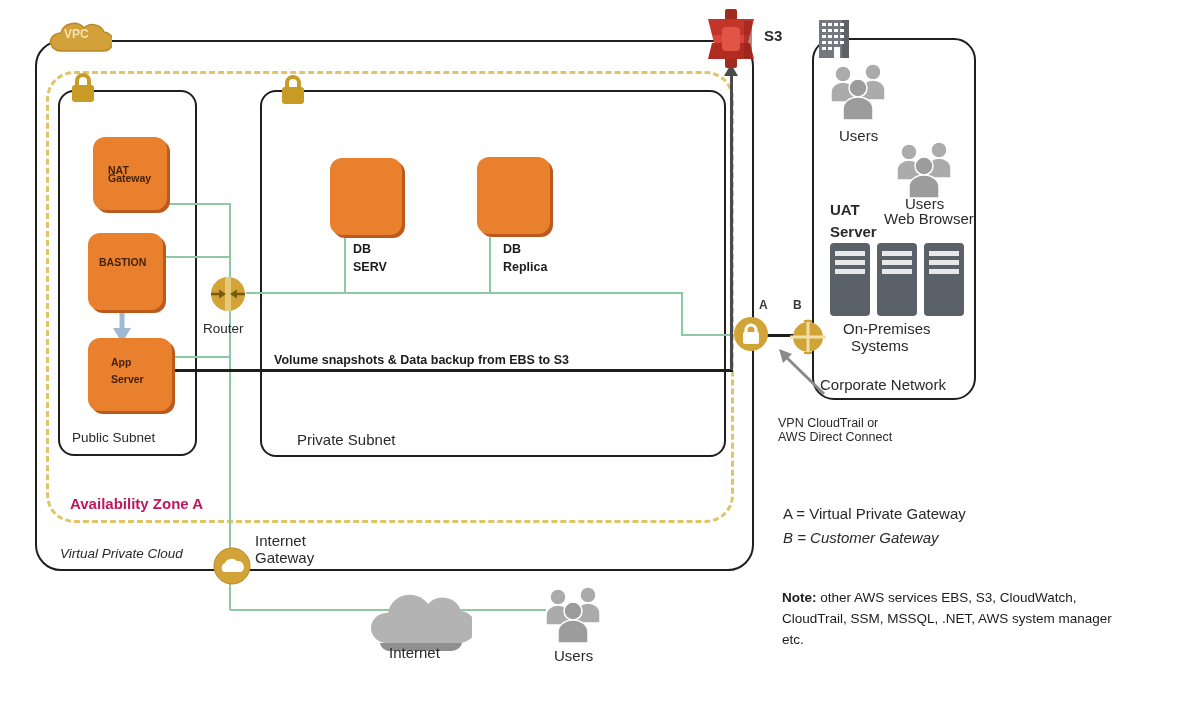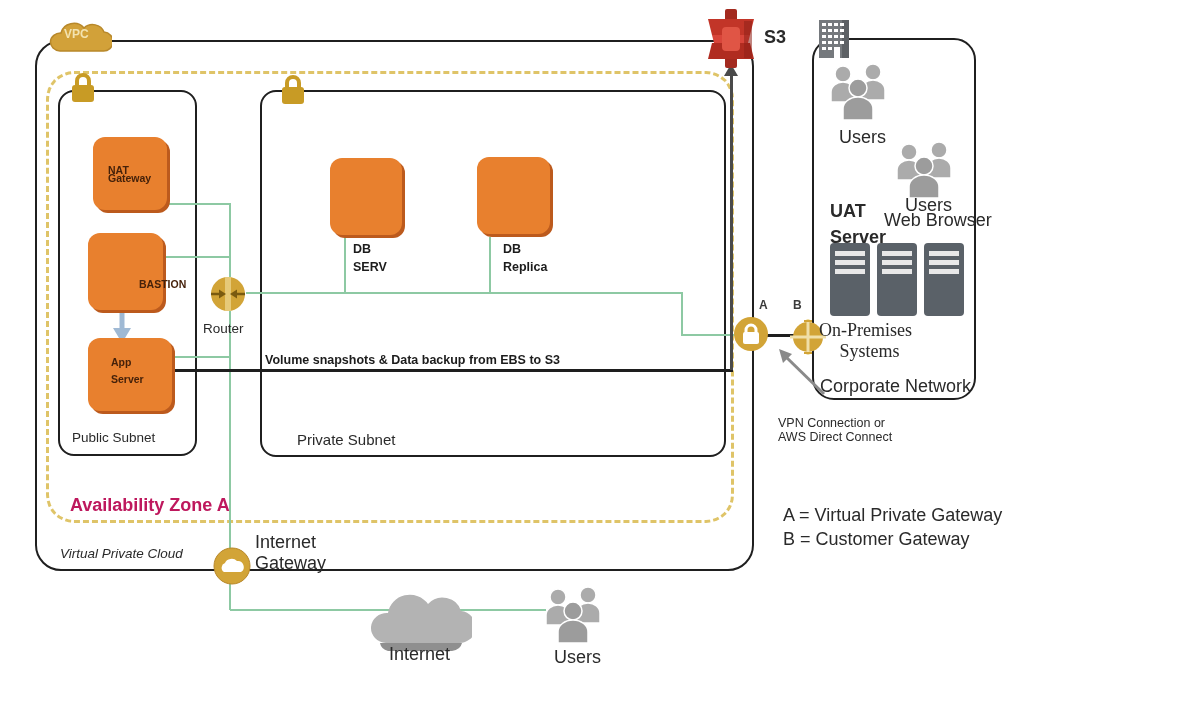--- a/index.html
+++ b/index.html
@@ -14,21 +14,21 @@
   
   .lh{height:2px;background:#8dc9a3;}
   .lv{width:2px;background:#8dc9a3;}
   .bh{height:2.5px;background:#1e1e1e;}
   .gv{width:2.5px;background:#4a4a4a;}
   
   .node{background:#e8802e;border-radius:12px;box-shadow:3px 3px 0 #bc5a1d;
         color:#45210a;font-weight:bold;font-size:10.5px;line-height:1.5;}
   .node .txt{position:absolute;}
   
-  .lbl{font-size:18px;white-space:nowrap;color:#2a2a2a;}
+  .lbl{font-size:15px;white-space:nowrap;color:#2a2a2a;}
   .b{font-weight:bold;}
   .gold-text{color:#be185d;font-weight:bold;}
   .small-ab{font-size:12px;font-weight:bold;color:#3a3a3a;}
   .dbl{font-weight:bold;font-size:12.5px;color:#1c1c1c;line-height:1.45;}
 </style>
 </head>
 <body>
 
 <div id="canvas">
 
@@ -87,21 +87,21 @@
     <rect x="18" y="18" width="18" height="24" rx="4" fill="#e05545"></rect>
     <rect x="40" y="12" width="8" height="37" fill="#8f2118" opacity="0.55"></rect>
   </svg>
   <div class="abs lbl b" style="left:764px;top:27px;">S3</div>
 
   <div class="abs node" style="left:93px;top:137px;width:74px;height:73px;">
     <span class="txt" style="left:15px;top:17px;margin-top:9px;">NAT</span>
     <span class="txt" style="left:15px;top:34px;">Gateway</span>
   </div>
   <div class="abs node" style="left:88px;top:233px;width:75px;height:77px;">
-    <span class="txt" style="left:11px;top:44px;margin-left:40px;">BASTION</span>
+    <span class="txt" style="left:11px;top:22px;">BASTION</span>
   </div>
   <div class="abs node" style="left:88px;top:338px;width:84px;height:73px;">
     <span class="txt" style="left:23px;top:17px;">App</span>
     <span class="txt" style="left:23px;top:34px;">Server</span>
   </div>
   <div class="abs node" style="left:330px;top:158px;width:72px;height:77px;"></div>
   <div class="abs node" style="left:477px;top:157px;width:73px;height:77px;"></div>
 
   <div class="abs dbl" style="left:353px;top:240px;">
     <div>DB</div>
@@ -218,21 +218,21 @@
     <rect x="5" y="8" width="30" height="5" fill="#e8e8e8"></rect>
       <rect x="5" y="17" width="30" height="5" fill="#e8e8e8"></rect>
       <rect x="5" y="26" width="30" height="5" fill="#e8e8e8"></rect>
   </svg>
   <svg class="abs" style="left:924px;top:243px;" width="40" height="73">
     <rect x="0" y="0" width="40" height="73" rx="4" fill="#5a6168"></rect>
     <rect x="5" y="8" width="30" height="5" fill="#e8e8e8"></rect>
       <rect x="5" y="17" width="30" height="5" fill="#e8e8e8"></rect>
       <rect x="5" y="26" width="30" height="5" fill="#e8e8e8"></rect>
   </svg>
-  <div class="abs lbl" style="left:819px;top:320px;text-align:center;font-family:Liberation Serif, serif;">
+  <div class="abs lbl" style="left:843px;top:320px;text-align:left;">
     <div>On-Premises</div>
     <div style="margin-left:8px;">Systems</div>
   </div>
   <div class="abs lbl" style="left:820px;top:376px;">Corporate Network</div>
 
   <svg class="abs" style="left:360px;top:577px;" width="112" height="78">
     <path d="M26,66 a16,15 0 0 1 2,-30 a22,21 0 0 1 40,-9 a19,18 0 0 1 33,7 a13,13 0 0 1 -3,32 z" fill="#b3b3b3"></path>
     <path d="M20,66 h82 a12,10 0 0 1 -10,8 h-64 a12,10 0 0 1 -8,-8 z" fill="#8f8f8f"></path>
   </svg>
   <div class="abs lbl" style="left:389px;top:644px;">Internet</div>
@@ -249,23 +249,26 @@
         <path d="M15,60 v-11 a15,12 0 0 1 30,0 v11 z"></path>
     </g>
   </svg>
   <div class="abs lbl" style="left:554px;top:647px;">Users</div>
 
   <div class="abs lbl" style="left:72px;top:430px;font-size:13.5px;">Public Subnet</div>
   <div class="abs lbl" style="left:297px;top:431px;font-size:15px;text-align:right;">Private Subnet</div>
   <div class="abs lbl gold-text" style="left:70px;top:495px;">Availability Zone A</div>
   <div class="abs lbl" style="left:60px;top:546px;font-size:13.5px;font-style:italic;">Virtual Private Cloud</div>
 
-  <div class="abs dbl" style="left:265px;top:351px;white-space:nowrap;">Volume snapshots &amp; Data backup from EBS to S3</div>
+  <div class="abs dbl" style="left:274px;top:351px;white-space:nowrap;">Volume snapshots &amp; Data backup from EBS to S3</div>
 
   <div class="abs lbl" style="left:778px;top:416px;font-size:12.5px;">
-    <div>VPN Connection or</div>
+    <div>VPN CloudTrail or</div>
     <div>AWS Direct Connect</div>
   </div>
   <div class="abs lbl" style="left:783px;top:505px;">A = Virtual Private Gateway</div>
-  <div class="abs lbl" style="left:783px;top:529px;">B = Customer Gateway</div>
-
+  <div class="abs lbl" style="left:783px;top:529px;font-style:italic;">B = Customer Gateway</div>
+
+  <div class="abs" style="left:782px;top:588px;width:350px;font-size:13.5px;line-height:1.55;color:#1c1c1c;">
+    <span class="b">Note:</span><span> other AWS services EBS, S3, CloudWatch, CloudTrail, SSM, MSSQL, .NET, AWS system manager etc.</span>
+  </div>
 
 </div>
 
 </body></html>

